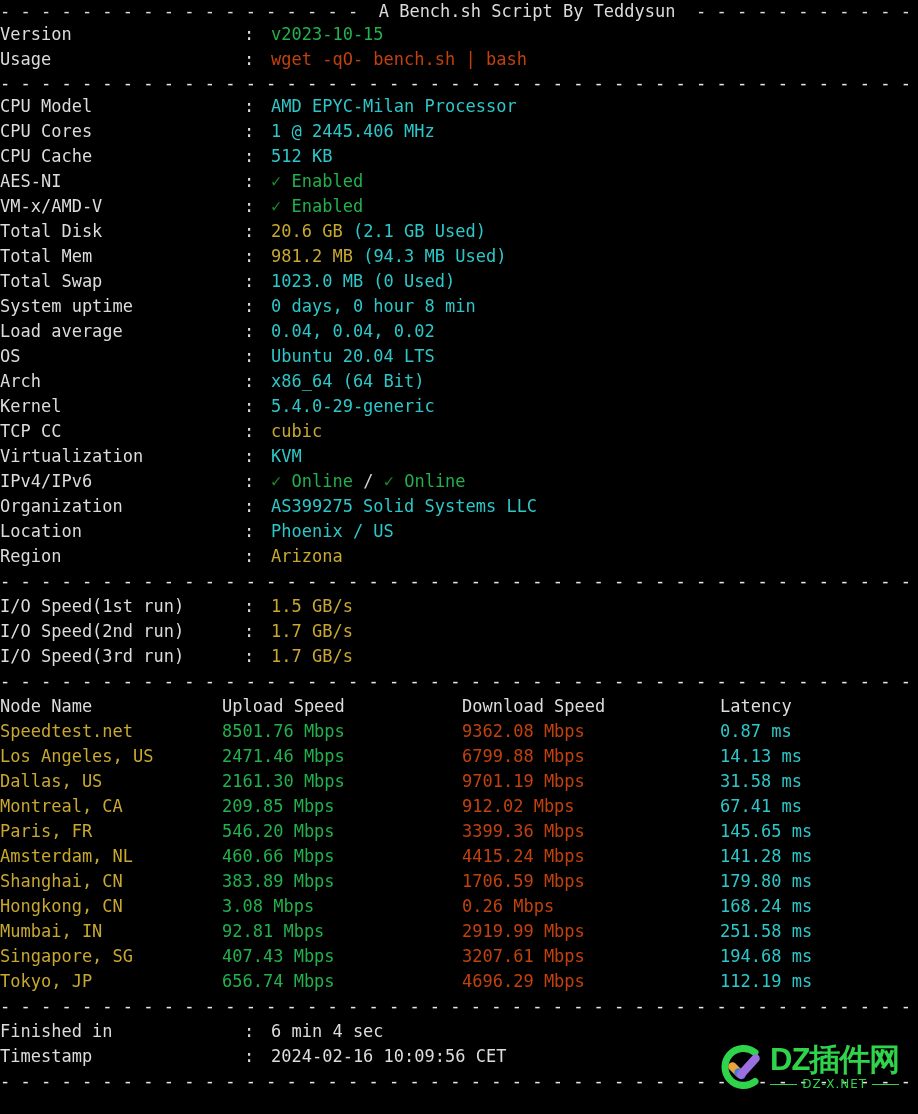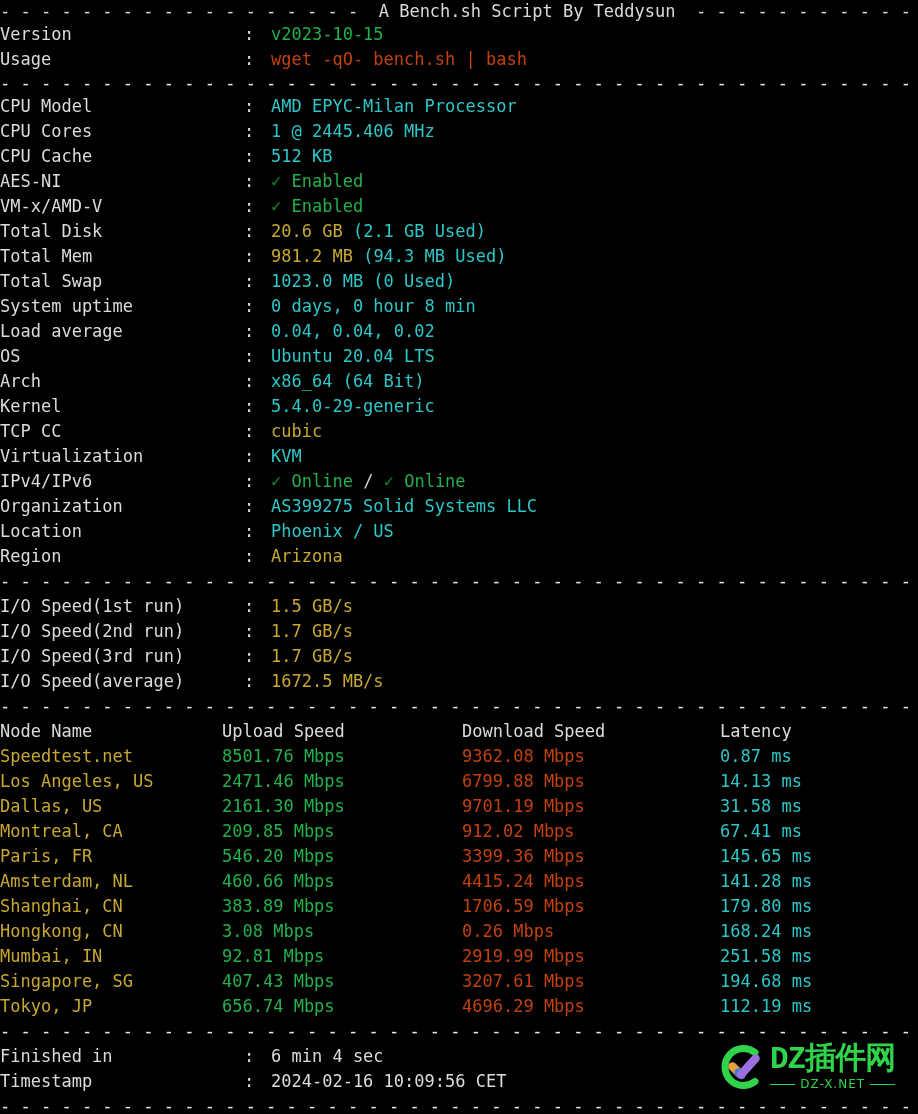--- a/index.html
+++ b/index.html
@@ -77,21 +77,21 @@
   }
   #wm-mark { width: 54px; height: 54px; flex: none; }
   #wm-text {
     margin-left: 2px;
     display: flex;
     flex-direction: column;
     justify-content: center;
   }
   #wm-title {
     color: #2fd44a;
-    font-family: Liberation Mono, monospace;
+    font-family: Liberation Sans, sans-serif;
     font-size: 31px;
     line-height: 33px;
     font-weight: bold;
     letter-spacing: -1px;
     white-space: pre;
   }
   #wm-sub-row {
     display: flex;
     align-items: center;
     margin-top: 1px;
@@ -146,21 +146,20 @@
       <div class="line"><span class="lbl c-white">Location</span><span class="colon c-white">:</span><span class="c-cyan">Phoenix / US</span></div>
       <div class="line"><span class="lbl c-white">Region</span><span class="colon c-white">:</span><span class="c-yellow">Arizona</span></div>
     </div>
 
   <div class="divider">- - - - - - - - - - - - - - - - - - - - - - - - - - - - - - - - - - - - - - - - - - - - - - - - - - - - - - - - - -</div>
 
   <div id="io-block">
       <div class="line"><span class="lbl-io c-white">I/O Speed(1st run)</span><span class="colon c-white">:</span><span class="c-yellow">1.5 GB/s</span></div>
       <div class="line"><span class="lbl-io c-white">I/O Speed(2nd run)</span><span class="colon c-white">:</span><span class="c-yellow">1.7 GB/s</span></div>
       <div class="line"><span class="lbl-io c-white">I/O Speed(3rd run)</span><span class="colon c-white">:</span><span class="c-yellow">1.7 GB/s</span></div>
-      <div class="line"><span class="lbl-io c-white">I/O Speed(average)</span><span class="colon c-white">:</span><span class="c-yellow">1672.5 MB/s</span></div>
     </div>
 
   <div class="divider">- - - - - - - - - - - - - - - - - - - - - - - - - - - - - - - - - - - - - - - - - - - - - - - - - - - - - - - - - -</div>
 
   <div class="line"><span class="col-node c-white">Node Name</span><span class="col-up c-white">Upload Speed</span><span class="col-down c-white">Download Speed</span><span class="col-lat c-white">Latency</span></div>
 
   <div id="speedtest-block">
       <div class="line"><span class="col-node c-yellow">Speedtest.net</span><span class="col-up c-green">8501.76 Mbps</span><span class="col-down c-red">9362.08 Mbps</span><span class="col-lat c-cyan">0.87 ms</span></div>
       <div class="line"><span class="col-node c-yellow">Los Angeles, US</span><span class="col-up c-green">2471.46 Mbps</span><span class="col-down c-red">6799.88 Mbps</span><span class="col-lat c-cyan">14.13 ms</span></div>
       <div class="line"><span class="col-node c-yellow">Dallas, US</span><span class="col-up c-green">2161.30 Mbps</span><span class="col-down c-red">9701.19 Mbps</span><span class="col-lat c-cyan">31.58 ms</span></div>

